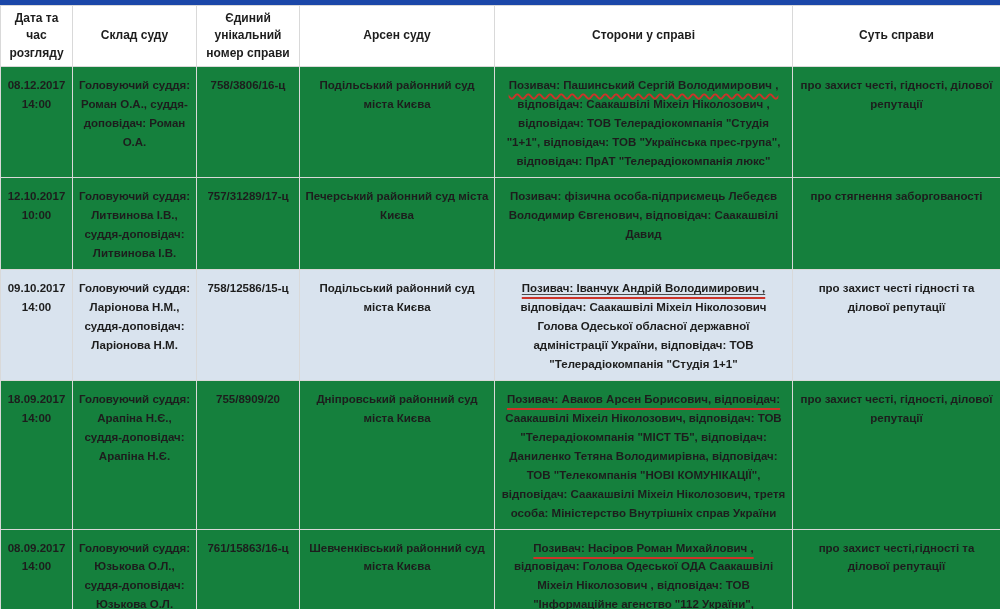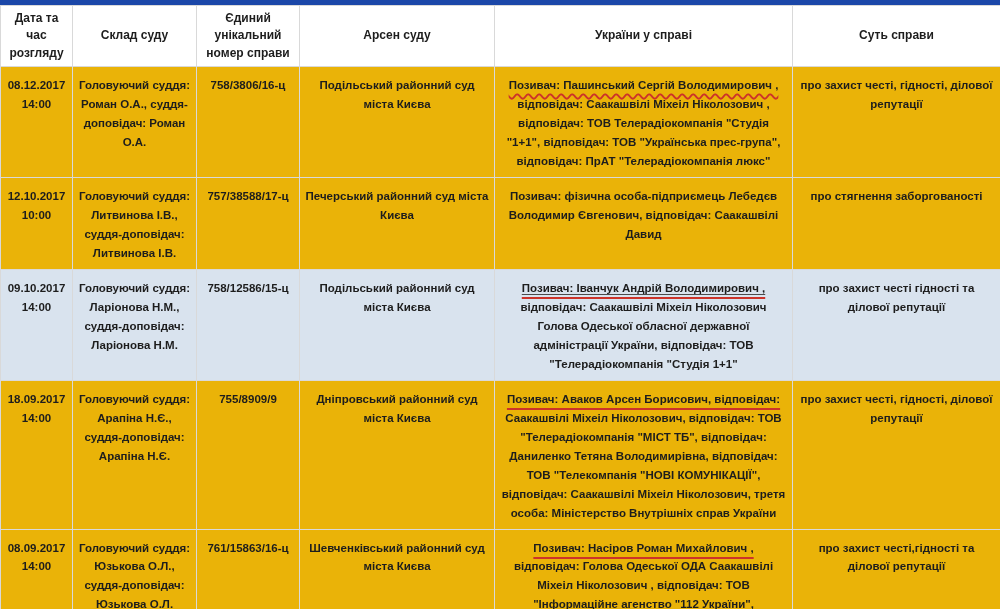--- a/index.html
+++ b/index.html
@@ -34,21 +34,21 @@
     font-size: 12px;
     line-height: 1.45;
     padding: 4px 6px;
     background: #ffffff;
   }
   table.schedule td {
     vertical-align: top;
     font-size: 11.5px;
     line-height: 1.65;
     padding: 9px 5px 6px 5px;
-    background: #eab308;
+    background: #15803d;
   }
   thead tr { height: 57px; }
   tbody tr:nth-child(1) { height: 108px; }
   tbody tr:nth-child(2) { height: 81px; }
   tbody tr:nth-child(3) { height: 100px; padding-left: 27px; }
   tbody tr:nth-child(4) { height: 136px; }
   tbody tr:nth-child(5) { height: 113px; }
   tbody tr.highlighted td { background: #d9e3ee; }
 
   
@@ -89,53 +89,53 @@
       <col style="width:195px">
       <col style="width:298px">
       <col style="width:208px">
     </colgroup>
     <thead>
       <tr>
         <th>Дата та час розгляду</th>
         <th>Склад суду</th>
         <th>Єдиний унікальний номер справи</th>
         <th>Арсен суду</th>
-        <th>України у справі</th>
+        <th>Сторони у справі</th>
         <th>Суть справи</th>
       </tr>
     </thead>
     <tbody>
         <tr>
           <td>08.12.2017 14:00</td>
           <td>Головуючий суддя: Роман О.А., суддя-доповідач: Роман О.А.</td>
           <td>758/3806/16-ц</td>
           <td>Подільський районний суд міста Києва</td>
           <td><span class="mark-wavy">Позивач: Пашинський Сергій Володимирович ,</span><span> відповідач: Саакашвілі Міхеіл Ніколозович , відповідач: ТОВ Телерадіокомпанія "Студія "1+1", відповідач: ТОВ "Українська прес-група", відповідач: ПрАТ "Телерадіокомпанія люкс"</span></td>
           <td>про захист честі, гідності, ділової репутації</td>
         </tr>
         <tr>
           <td>12.10.2017 10:00</td>
           <td>Головуючий суддя: Литвинова І.В., суддя-доповідач: Литвинова І.В.</td>
-          <td>757/38588/17-ц</td>
+          <td>757/31289/17-ц</td>
           <td>Печерський районний суд міста Києва</td>
           <td><span>Позивач: фізична особа-підприємець Лебедєв Володимир Євгенович, відповідач: Саакашвілі Давид</span></td>
           <td>про стягнення заборгованості</td>
         </tr>
         <tr class="highlighted">
           <td>09.10.2017 14:00</td>
           <td>Головуючий суддя: Ларіонова Н.М., суддя-доповідач: Ларіонова Н.М.</td>
           <td>758/12586/15-ц</td>
           <td>Подільський районний суд міста Києва</td>
           <td><span class="mark-solid"><span class="inner-dark">Позивач: Іванчук Андрій Володимирович ,</span></span><span> відповідач: Саакашвілі Міхеіл Ніколозович Голова Одеської обласної державної адміністрації України, відповідач: ТОВ "Телерадіокомпанія "Студія 1+1"</span></td>
           <td>про захист честі гідності та ділової репутації</td>
         </tr>
         <tr>
           <td>18.09.2017 14:00</td>
           <td>Головуючий суддя: Арапіна Н.Є., суддя-доповідач: Арапіна Н.Є.</td>
-          <td>755/8909/9</td>
+          <td>755/8909/20</td>
           <td>Дніпровський районний суд міста Києва</td>
           <td><span class="mark-solid">Позивач: Аваков Арсен Борисович, відповідач:</span><span> Саакашвілі Міхеіл Ніколозович, відповідач: ТОВ "Телерадіокомпанія "МІСТ ТБ", відповідач: Даниленко Тетяна Володимирівна, відповідач: ТОВ "Телекомпанія "НОВІ КОМУНІКАЦІЇ", відповідач: Саакашвілі Міхеіл Ніколозович, третя особа: Міністерство Внутрішніх справ України</span></td>
           <td>про захист честі, гідності, ділової репутації</td>
         </tr>
         <tr>
           <td>08.09.2017 14:00</td>
           <td>Головуючий суддя: Юзькова О.Л., суддя-доповідач: Юзькова О.Л.</td>
           <td>761/15863/16-ц</td>
           <td>Шевченківський районний суд міста Києва</td>
           <td><span class="mark-solid">Позивач: Насіров Роман Михайлович ,</span><span> відповідач: Голова Одеської ОДА Саакашвілі Міхеіл Ніколозович , відповідач: ТОВ "Інформаційне агенство "112 України", представник позивача: Салатюк Дмитро Васильович</span></td>

